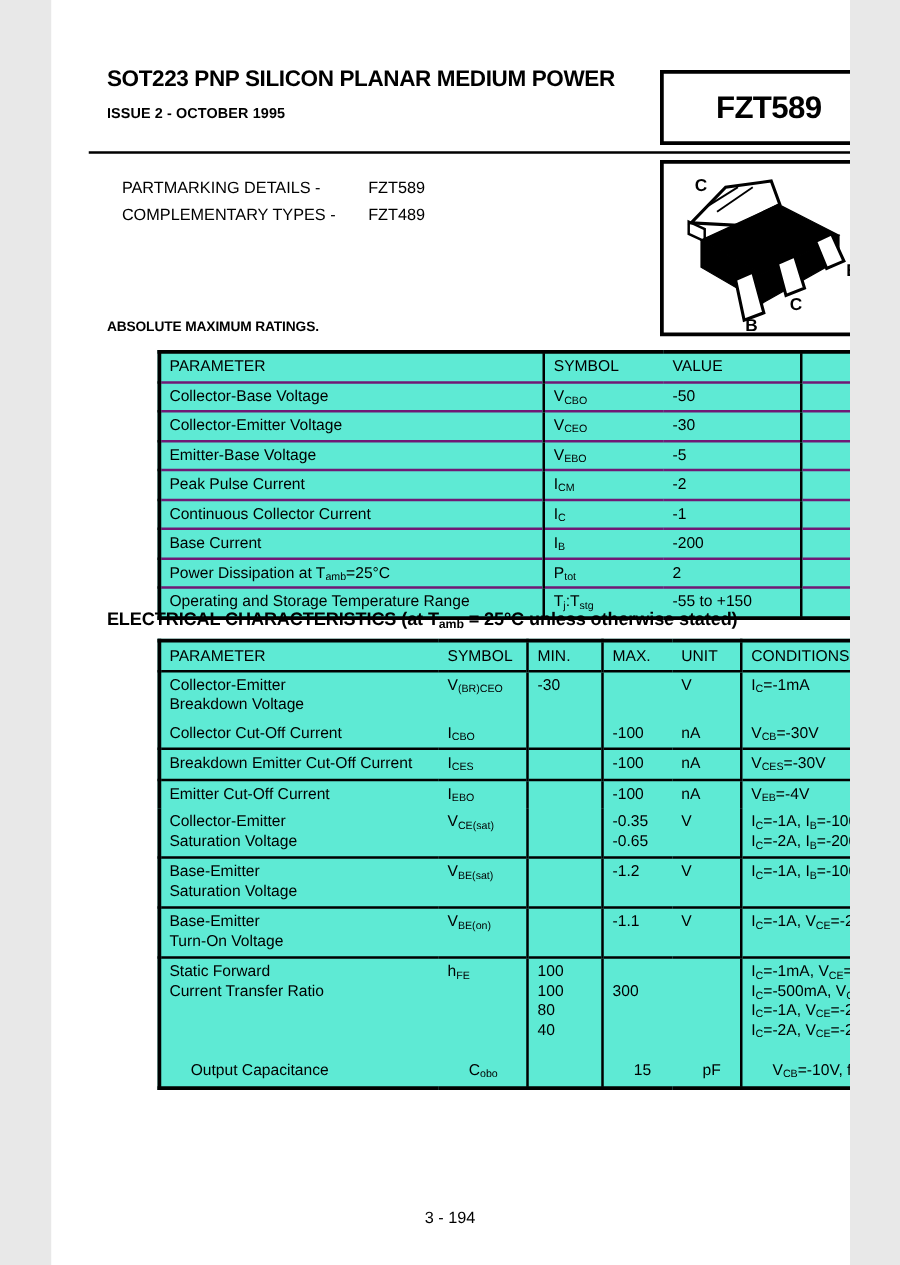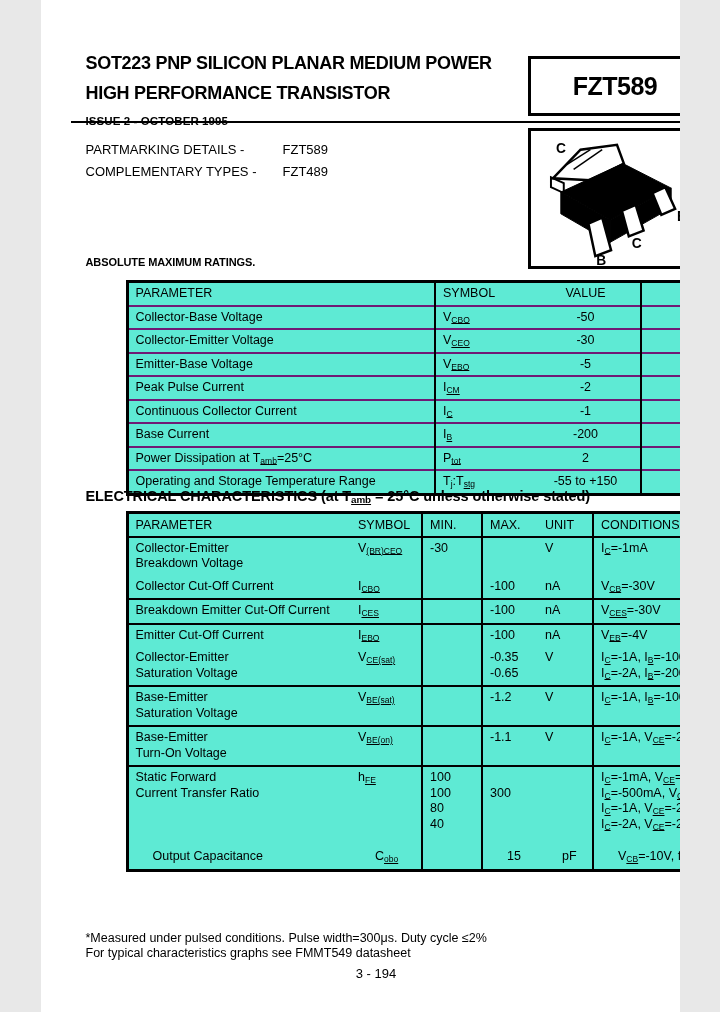--- a/index.html
+++ b/index.html
@@ -2,80 +2,79 @@
 <html><head>
 <meta charset="utf-8">
 <style>
   * { margin:0; padding:0; box-sizing:border-box; }
   html,body { background:#e8e8e8; }
   .page {
     position:relative; width:639px; height:1012px; background:#ffffff;
     font-family:"Liberation Sans","DejaVu Sans",sans-serif; color:#000;
     overflow:hidden; margin:0 auto;
   }
-  sub { font-size:0.68em; vertical-align:-0.22em; line-height:0;text-decoration:underline; }
+  sub { font-size:0.68em; vertical-align:-0.22em; line-height:0; }
 
   
   .title-block { position:absolute; left:45px; top:48px; width:430px; }
   .title-line { font-size:18px; font-weight:bold; letter-spacing:-0.3px; line-height:30px; }
   .issue-line { font-size:11.5px; font-weight:bold; margin-top:7px; letter-spacing:0.1px; }
   .fzt-box {
     position:absolute; left:487px; top:56px; width:175px; height:60px;
     border:3px solid #000; display:flex; align-items:center; justify-content:center;
   }
   .fzt-box span { font-size:25px; font-weight:bold; letter-spacing:-0.5px; }
   .head-rule { position:absolute; left:30px; top:121px; width:632px; height:2px; background:#000; }
 
   
   .partmark { position:absolute; left:45px; top:139px; font-size:13px; line-height:22px; }
-  .pm-row { display:flex; }
+  .pm-row { display:flex;margin-left:12px; }
   .pm-label { width:197px; }
   .pkg-box { position:absolute; left:487px; top:128px; width:176px; height:141px; border:3px solid #000; background:#fff; }
   .pkg-box svg { display:block; width:100%; height:100%; }
   .pkg-box text { font-weight:bold; font-size:14px; font-family:inherit; }
 
   
   .sec-heading { position:absolute; left:45px; font-size:11px; font-weight:bold; letter-spacing:-0.1px; }
   .abs-heading { top:256px; }
   .elec-heading { top:488px; font-size:14.5px; }
 
   
   table { border-collapse:collapse; table-layout:fixed; width:632px; background:#5eead4;margin-left:40px; }
   td, th { font-size:12.5px; font-weight:normal; text-align:left; vertical-align:top;
            padding:3px 7px; line-height:15.5px; overflow:hidden; }
 
   
   .abs-table { position:absolute; left:45px; top:280px; border:3px solid #000; }
   .abs-table tr + tr > * { border-top:2px solid #701a75; }
   .abs-table .a0 { border-right:2px solid #000; }
-  .abs-table .a2 { border-right:2px solid #000; text-align:center; }
+  .abs-table .a2 { border-right:2px solid #000; text-align:left; }
   .abs-table .a3 { text-align:center; }
 
   
   .elec-table { position:absolute; left:45px; top:511px; border:3px solid #000; }
   .elec-table .c1 { border-right:2px solid #000; }
   .elec-table .c2 { border-right:2px solid #000; }
   .elec-table .c4 { border-right:2px solid #000; }
   .elec-table tr.sec > * { border-top:2px solid #000; }
   .elec-table td { padding:3px 6px 4px 7px; }
   .elec-table tr.hdr > th { padding-top:4px; padding-bottom:2px; }
   .elec-table tr.gap > td { padding-top:13px;padding-left:24px; }
 
   
   .footnotes { position:absolute; left:45px; top:931px; font-size:12.5px; line-height:15px; }
-  .page-num { position:absolute; left:16px; top:966px; width:100%; text-align:center; font-size:13px; }
+  .page-num { position:absolute; left:0; top:966px; width:100%; text-align:center; font-size:13px; }
 </style>
 </head>
 <body>
 
 <div class="page">
 
   <div class="title-block">
     <div class="title-line">SOT223 PNP SILICON PLANAR MEDIUM POWER</div>
-    <div class="title-line">HIGH PERFORMANCE TRANSISTOR</div>
     <div class="issue-line">ISSUE 2 - OCTOBER 1995</div>
   </div>
   <div class="fzt-box">
     <span>FZT589</span>
   </div>
   <div class="head-rule"></div>
 
   <div class="partmark">
     <div class="pm-row">
       <span class="pm-label">PARTMARKING DETAILS -</span>
@@ -263,19 +262,15 @@
       <td class="c0">Output Capacitance</td>
       <td class="c1">C<sub>obo</sub></td>
       <td class="c2"></td>
       <td class="c3">15</td>
       <td class="c4">pF</td>
       <td class="c5">V<sub>CB</sub>=-10V,  f=1MHz</td>
     </tr>
   </tbody>
     </table>
 
-  <div class="footnotes">
-    <div>*Measured under pulsed conditions. Pulse width=300μs. Duty cycle ≤2%</div>
-    <div>For typical characteristics graphs see FMMT549 datasheet</div>
-  </div>
   <div class="page-num">3 - 194</div>
 
 </div>
 
 </body></html>

